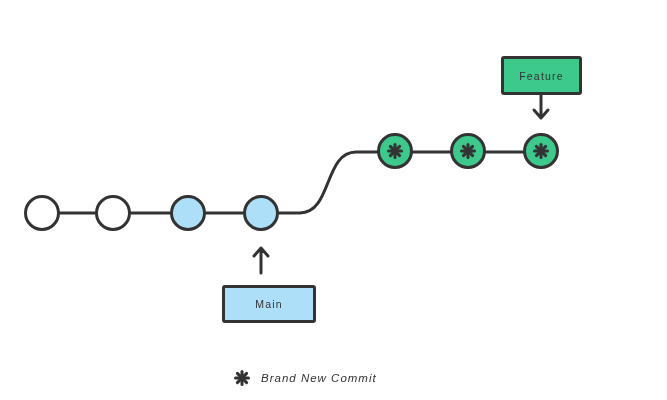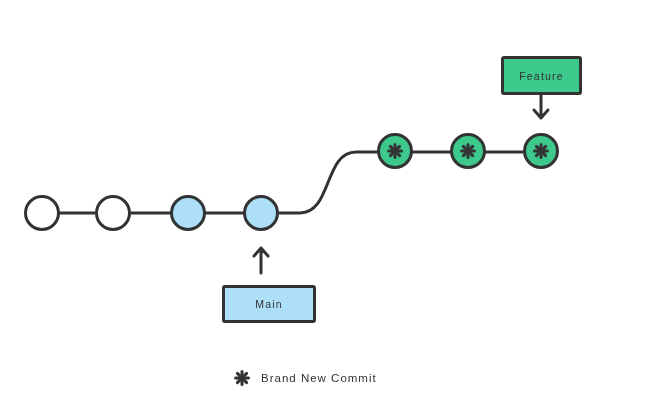--- a/index.html
+++ b/index.html
@@ -75,20 +75,21 @@
     background: var(--blue, #ade0f8);
   }
   .legend {
     position: absolute;
     left: 234px;
     top: 366px;
     height: 24px;
     display: flex;
     align-items: center;
     gap: 11px;
+    font-style: italic;
   }
   .legend-text {
     font-size: 11.5px;
     letter-spacing: 1px;
     color: var(--stroke, #333);
   }
 </style>
 </head>
 <body>
 

